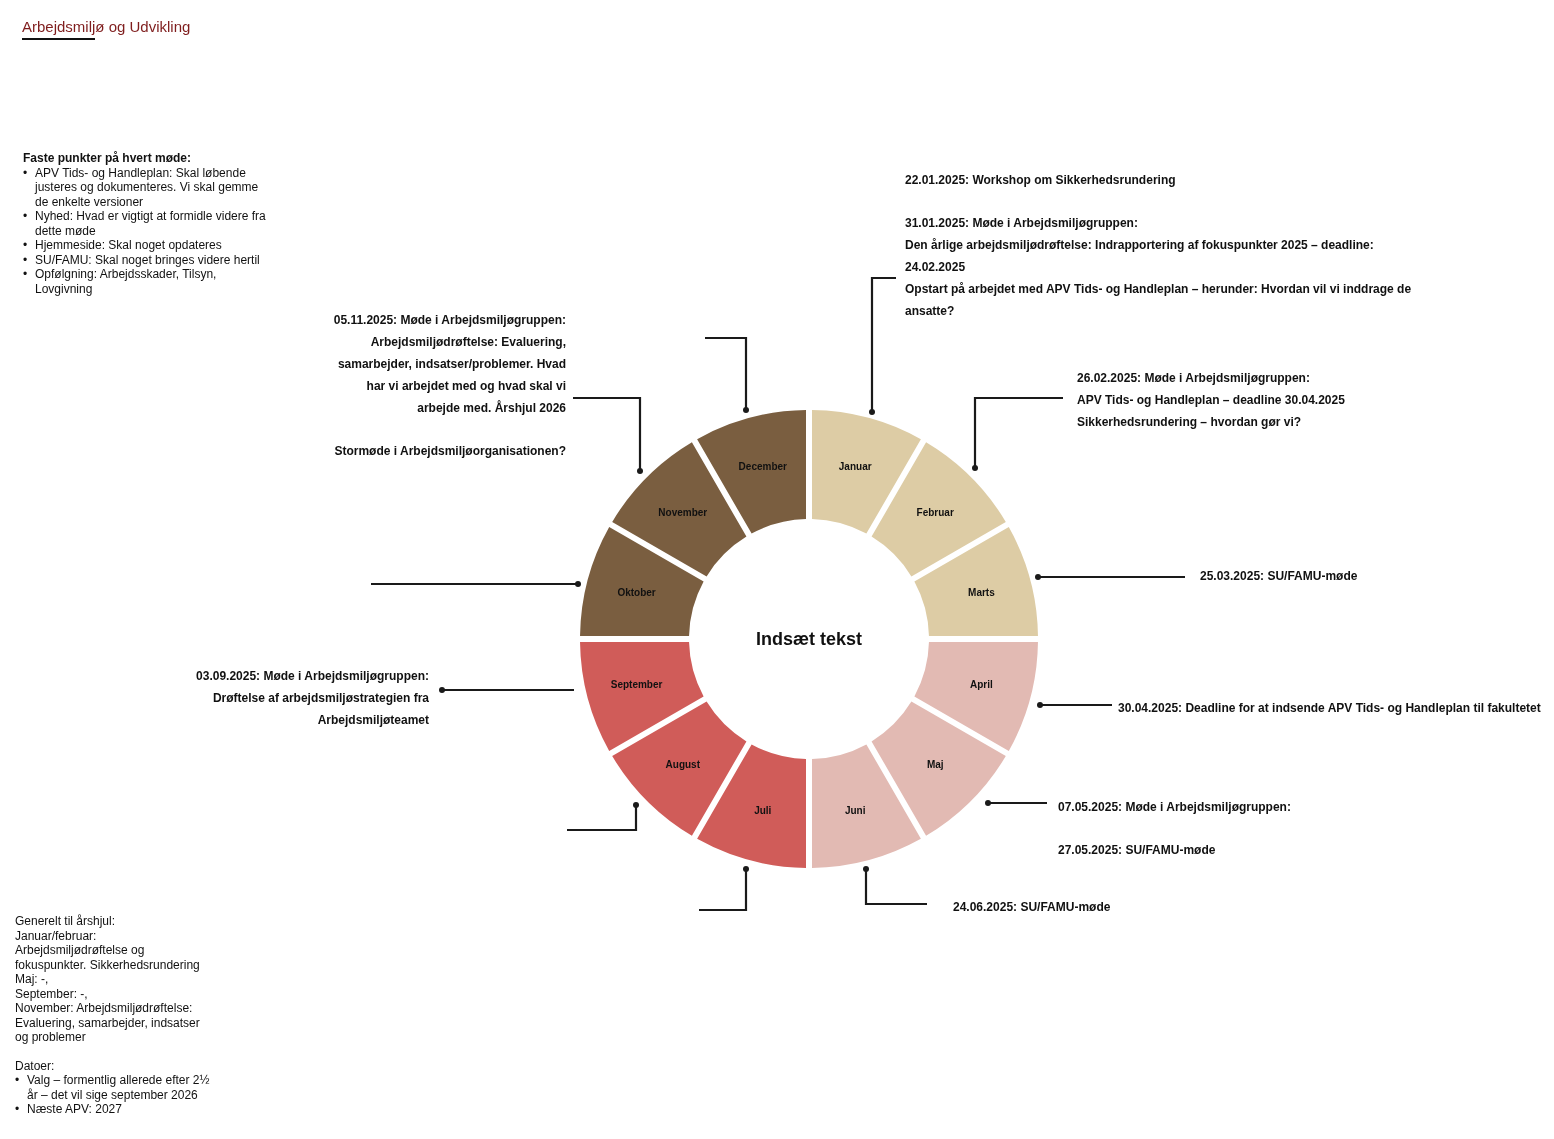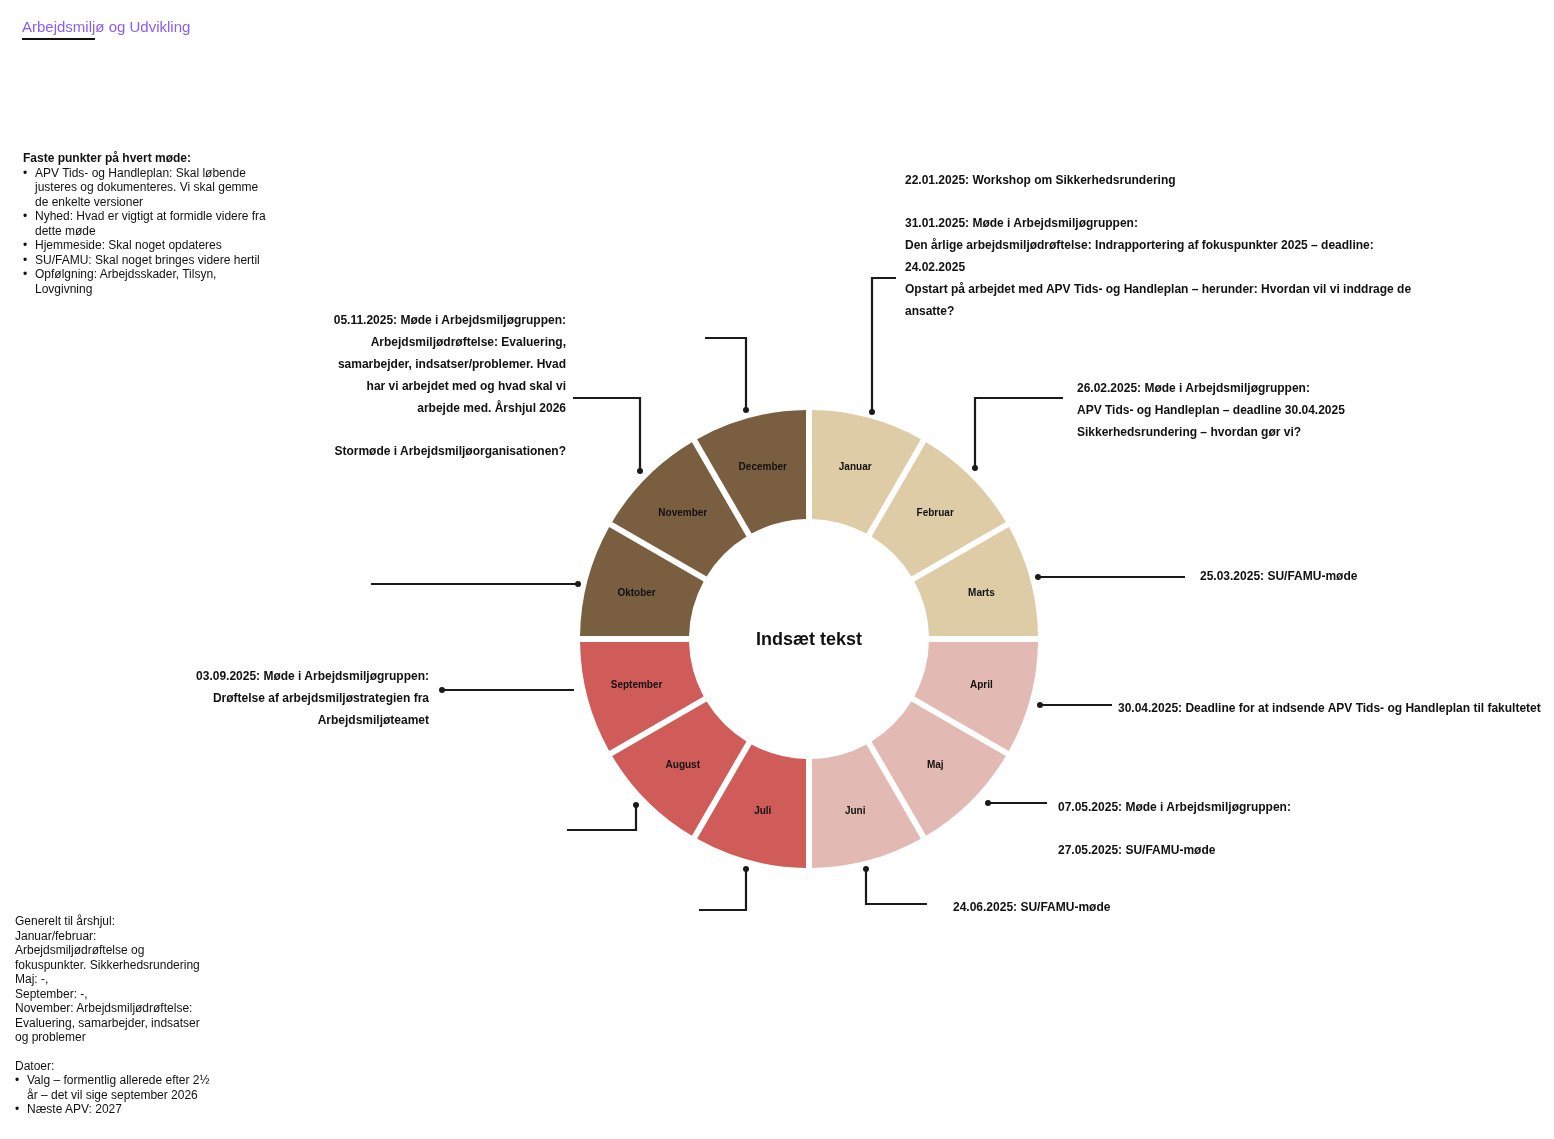--- a/index.html
+++ b/index.html
@@ -1,19 +1,19 @@
 <!DOCTYPE html>
 <html><head>
 <meta charset="utf-8">
 <style>
   html, body { margin:0; padding:0; background:#ffffff; }
   body { width:1554px; height:1139px; position:relative; overflow:hidden;
          font-family:"Liberation Sans", sans-serif; color:#111; }
   .abs { position:absolute; }
-  .brand { left:22px; top:18px; font-size:15px; color:#8b5cf6; }
+  .brand { left:22px; top:18px; font-size:15px; color:#7f1d1d; }
   .brand-underline { left:22px; top:38px; width:73px; height:2px; background:#111; }
   .title { left:21px; top:72px; font-size:27px; font-weight:bold; line-height:30px; }
   .faste { left:23px; top:151px; width:250px; font-size:12px; line-height:14.5px; }
   .faste .hd { font-weight:bold; }
   ul.bl { margin:0; padding:0 0 0 12px; list-style:none; }
   ul.bl li { position:relative; }
   ul.bl li::before { content:"•"; position:absolute; left:-12px; }
   .b { font-weight:normal; }
   .note { font-size:12px; font-weight:bold; line-height:22px; white-space:nowrap; }
   .note.right { text-align:right; }
@@ -117,21 +117,21 @@
 <div class="abs note" style="left:905px; top:169px;">
   <div>22.01.2025: Workshop om Sikkerhedsrundering</div>
   <div style="height:21px;"></div>
   <div>31.01.2025: Møde i Arbejdsmiljøgruppen:</div>
   <div>Den årlige arbejdsmiljødrøftelse: Indrapportering af fokuspunkter 2025 – deadline:</div>
   <div>24.02.2025</div>
   <div>Opstart på arbejdet med APV Tids- og Handleplan – herunder: Hvordan vil vi inddrage de</div>
   <div>ansatte?</div>
 </div>
 
-<div class="abs note" style="left:1077px; top:367px;margin-top:10px;">
+<div class="abs note" style="left:1077px; top:367px;">
   <div>26.02.2025: Møde i Arbejdsmiljøgruppen:</div>
   <div>APV Tids- og Handleplan – deadline 30.04.2025</div>
   <div>Sikkerhedsrundering – hvordan gør vi?</div>
 </div>
 
 <div class="abs note" style="left:1200px; top:565px;">25.03.2025: SU/FAMU-møde</div>
 
 <div class="abs note" style="left:1118px; top:697px;">30.04.2025: Deadline for at indsende APV Tids- og Handleplan til fakultetet</div>
 
 <div class="abs note" style="left:1058px; top:796px;">

